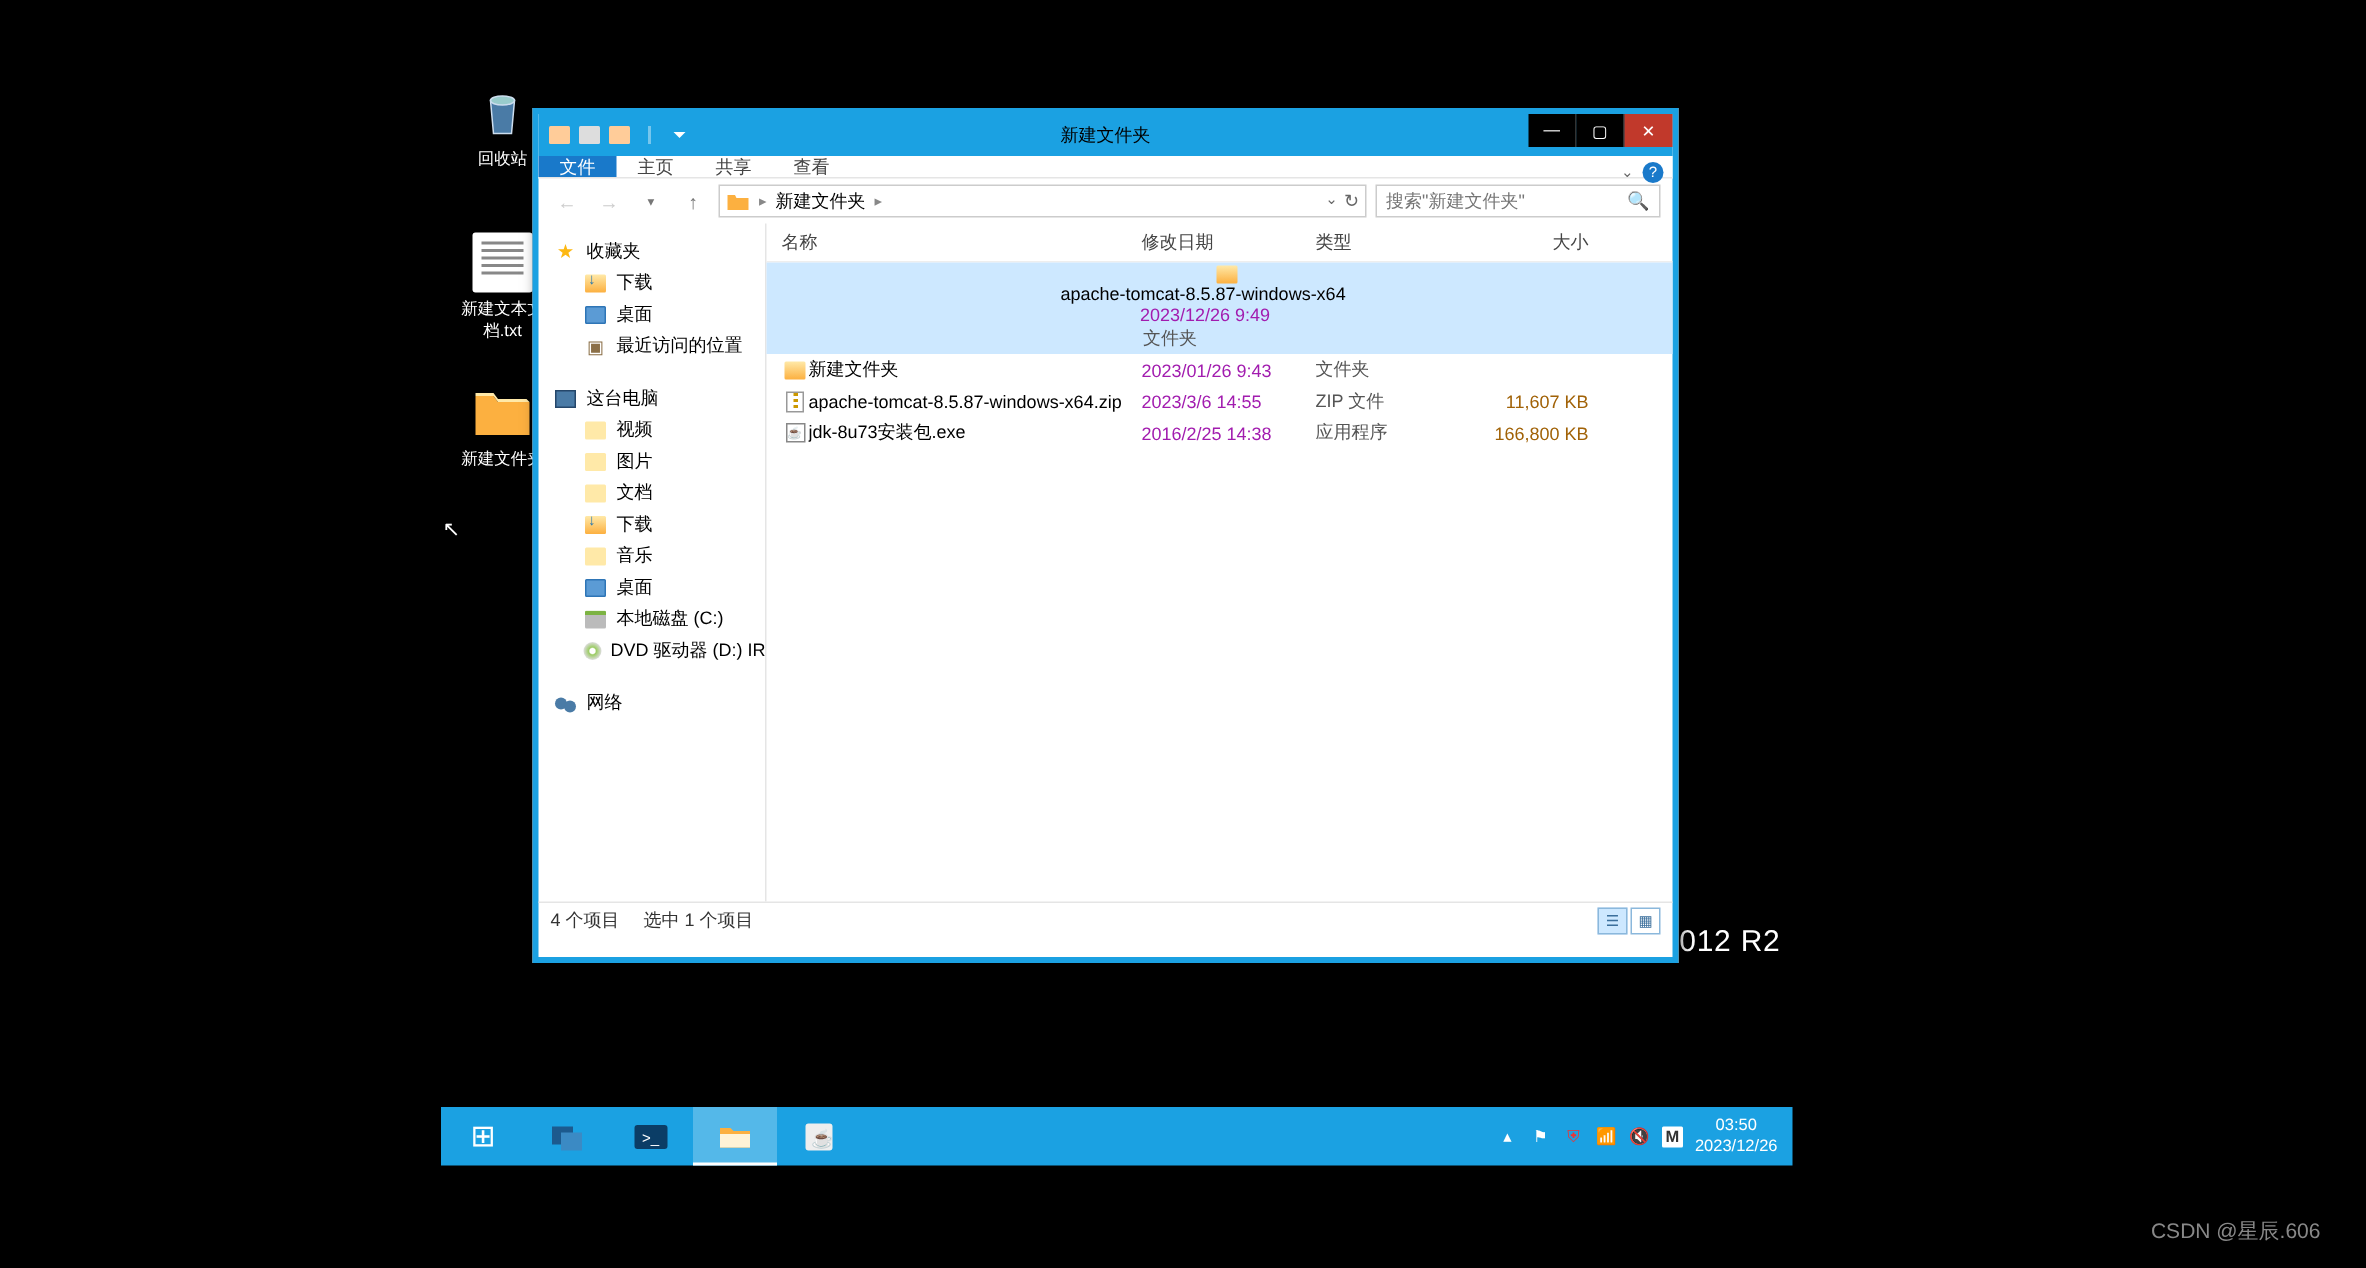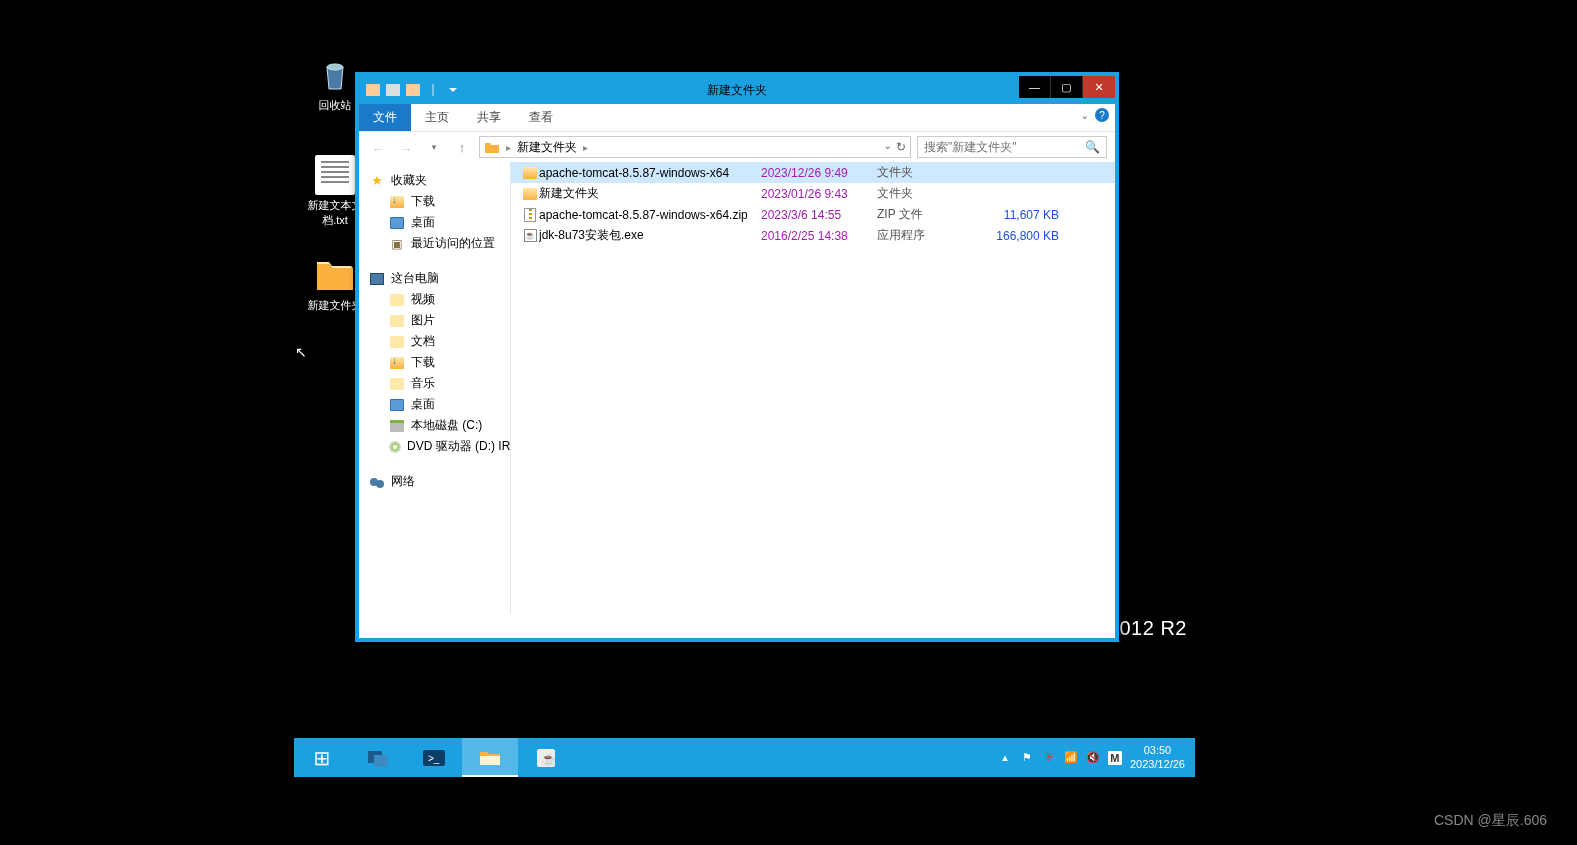--- a/index.html
+++ b/index.html
@@ -20,21 +20,21 @@
   .tb-ico{width:16px;height:16px; display:flex;align-items:center;justify-content:center;}
   .tb-folder{width:14px;height:12px;background:#fc9;border-radius:1px;}
   .tb-line{width:2px;height:12px;background:rgba(255,255,255,0.4);}
   .tb-dd{width:8px;height:8px;border-left:4px solid transparent;border-right:4px solid transparent;border-top:4px solid #fff;margin-top:4px;}
   .title-text{position:absolute; left:50%; transform:translateX(-50%); color:#000; font-size:12px;}
   .win-controls{position:absolute; right:0; top:0; display:flex;}
   .win-btn{width:32px;height:22px;display:flex;align-items:center;justify-content:center;font-size:11px;cursor:pointer;}
   .win-btn.min,.win-btn.max{background:#000;color:#fff;border-right:1px solid #333;}
   .win-btn.close{background:#c1392b;color:#fff;}
 
-  .ribbon-tabs{height:28px;background:#fff;display:flex;align-items:stretch;border-bottom:1px solid #e5e5e5;position:relative;}
+  .ribbon-tabs{height:15px;background:#fff;display:flex;align-items:stretch;border-bottom:1px solid #e5e5e5;position:relative;}
   .rtab{padding:0 14px;display:flex;align-items:center;font-size:12px;cursor:pointer;}
   .rtab.active{background:#1979ca;color:#fff;}
   .rtab.inactive{color:#444;}
   .rib-right{position:absolute;right:6px;top:4px;display:flex;gap:6px;align-items:center;}
   .help-ico{width:14px;height:14px;border-radius:50%;background:#1979ca;color:#fff;font-size:10px;display:flex;align-items:center;justify-content:center;}
   .expv{font-size:10px;color:#666;display:flex;align-items:center;}
 
   .nav-row{height:30px;display:flex;align-items:center;padding:0 8px;gap:6px;}
   .nav-btn{width:22px;height:22px;border:none;background:transparent;display:flex;align-items:center;justify-content:center;cursor:pointer;color:#777;font-size:13px;}
   .nav-btn.disabled{color:#ccc;}
@@ -66,26 +66,26 @@
   .net-ico::before{content:"";position:absolute;width:8px;height:8px;border-radius:50%;background:#4a7ba6;left:0;top:2px;}
   .net-ico::after{content:"";position:absolute;width:8px;height:8px;border-radius:50%;background:#4a7ba6;right:0;bottom:0;}
 
   .file-pane{flex:1;font-size:12px;}
   .cols{display:flex;padding:4px 0 4px 10px;border-bottom:1px solid #eee;color:#444;}
   .col-name{width:240px;}
   .col-date{width:116px;}
   .col-type{width:112px;}
   .col-size{width:70px;text-align:right;}
   .frow{display:flex;align-items:center;padding:2px 0 2px 10px;cursor:pointer;}
-  .frow.selected{background:#cde8ff;}
+  .frow.selected{background:#cde8ff;flex-direction:column;}
   .frow .f-ico{width:18px;display:flex;align-items:center;justify-content:center;}
   .frow .fname{width:222px;white-space:nowrap;overflow:hidden;}
   .frow .fdate{width:116px;color:#a21caf;}
   .frow .ftype{width:112px;color:#555;}
-  .frow .fsize{width:70px;text-align:right;color:#1d4ed8;}
+  .frow .fsize{width:70px;text-align:right;color:#a16207;}
   .ico-folder{width:14px;height:12px;background:linear-gradient(#ffe9a8,#fcb040);border-radius:1px;}
   .ico-zip{width:12px;height:14px;background:#fff;border:1px solid #999;position:relative;}
   .ico-zip::after{content:"";position:absolute;left:4px;top:0;width:3px;height:100%;background:repeating-linear-gradient(#c90 0 2px,#fff 2px 4px);}
   .ico-java{width:13px;height:13px;border:1px solid #888;display:flex;align-items:center;justify-content:center;font-size:8px;color:#e76f00;}
 
   .status-bar{height:24px;border-top:1px solid #e5e5e5;display:flex;align-items:center;padding:0 8px;font-size:12px;color:#333;}
   .sb-right{margin-left:auto;display:flex;gap:2px;}
   .view-btn{width:20px;height:18px;border:1px solid #8bb8dc;display:flex;align-items:center;justify-content:center;font-size:10px;color:#3b6f9c;cursor:pointer;}
   .view-btn.active{background:#cde8ff;}
 
@@ -278,20 +278,26 @@
         <div class="tree-item head">
             <span class="t-ico">
               <span class="net-ico"></span>
             </span>
             <span>网络</span>
           </div>
       </div>
     </div>
 
     <div class="file-pane">
+      <div class="cols">
+        <div class="col-name">名称</div>
+        <div class="col-date">修改日期</div>
+        <div class="col-type">类型</div>
+        <div class="col-size">大小</div>
+      </div>
       <div id="rows">
           <div class="frow selected">
             <span class="f-ico">
               <span class="ico-folder"></span>
             </span>
             <span class="fname">apache-tomcat-8.5.87-windows-x64</span>
             <span class="fdate">2023/12/26 9:49</span>
             <span class="ftype">文件夹</span>
             <span class="fsize"></span>
           </div>
@@ -319,20 +325,29 @@
             </span>
             <span class="fname">jdk-8u73安装包.exe</span>
             <span class="fdate">2016/2/25 14:38</span>
             <span class="ftype">应用程序</span>
             <span class="fsize">166,800 KB</span>
           </div>
         </div>
     </div>
   </div>
 
+  <div class="status-bar">
+    <span>4 个项目</span>
+    <span style="width:16px"></span>
+    <span>选中 1 个项目</span>
+    <div class="sb-right">
+      <div class="view-btn active">☰</div>
+      <div class="view-btn">▦</div>
+    </div>
+  </div>
 </div>
 
 <div class="taskbar">
   <div class="tb-btn start">⊞</div>
   <div class="tb-btn">
     <svg width="24" height="22">
         <rect x="2" y="4" width="14" height="12" fill="#1c5a8e" stroke="#fff" stroke-width="0"></rect>
         <rect x="8" y="8" width="14" height="12" fill="#3b8ac4"></rect>
       </svg>
   </div>

